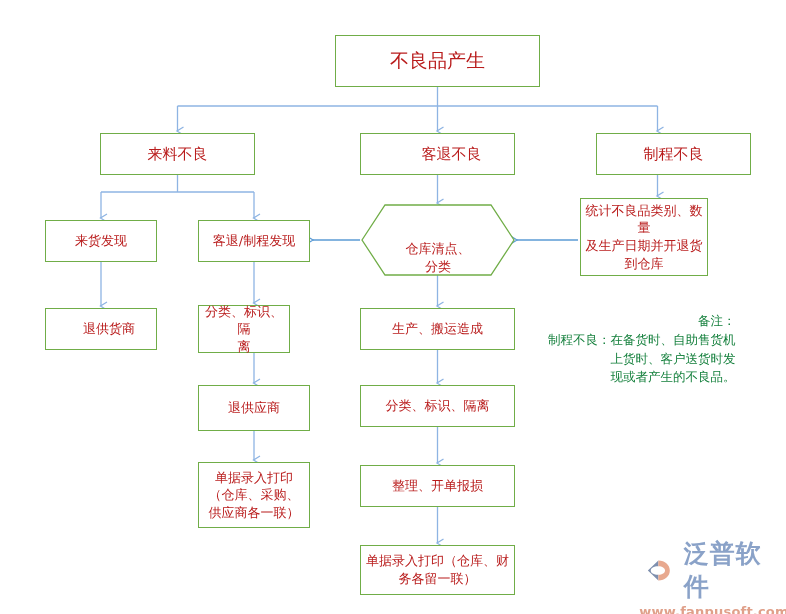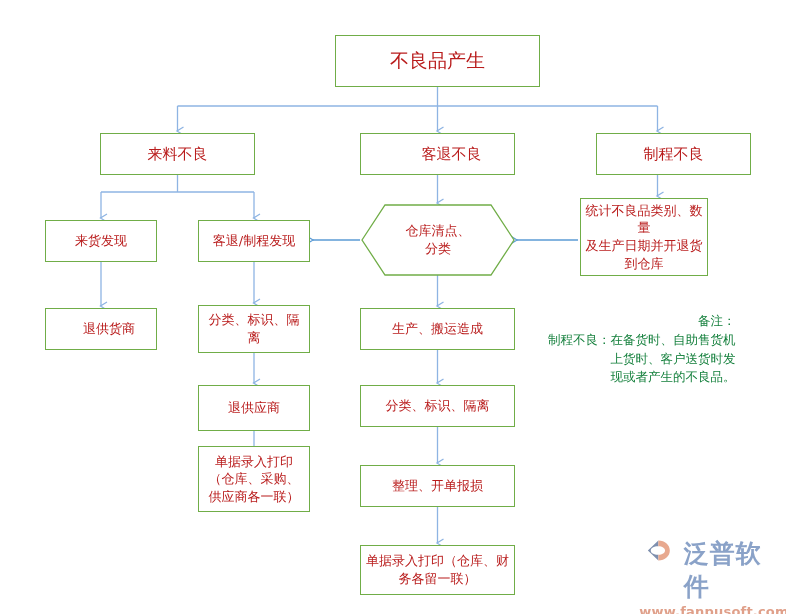--- a/index.html
+++ b/index.html
@@ -32,20 +32,21 @@
     background: #ffffff;
     line-height: 1.35;
     white-space: pre-line;
   }
   .box {
     border: 1px solid #70ad47;
   }
   .hex {
     border: none;
     background: transparent;
+    margin-top: 18px;
   }
   .hex .hex-label {
     position: relative;
     z-index: 2;
   }
   .note {
     position: absolute;
     color: #15803d;
     line-height: 1.5;
     white-space: pre-line;
@@ -53,20 +54,21 @@
   }
   .logo {
     position: absolute;
     display: flex;
     flex-direction: column;
     align-items: center;
     justify-content: center;
   }
   .logo-row {
     display: flex;
+    align-items: center;
     gap: 12px;
     font-family: Liberation Mono, monospace;
   }
   .logo-text {
     color: #8aa2c8;
     font-size: 25px;
     font-weight: bold;
     letter-spacing: 1px;
   }
   .logo-url {
@@ -144,26 +146,26 @@
     <div class="node box" style="left: 360px; top: 133px; width: 155px; height: 42px; font-size: 15px; padding-left: 28px;"><span>客退不良</span></div>
     <div class="node box" style="left: 596px; top: 133px; width: 155px; height: 42px; font-size: 15px;"><span>制程不良</span></div>
     <div class="node box" style="left: 45px; top: 220px; width: 112px; height: 42px; font-size: 13px;"><span>来货发现</span></div>
     <div class="node box" style="left: 198px; top: 220px; width: 112px; height: 42px; font-size: 13px;"><span>客退/制程发现</span></div>
     <div class="node hex" style="left: 362px; top: 205px; width: 152px; height: 70px; font-size: 13px;"><span class="hex-label">仓库清点、
 分类</span></div>
     <div class="node box" style="left: 580px; top: 198px; width: 128px; height: 78px; font-size: 13px;"><span>统计不良品类别、数量
 及生产日期并开退货
 到仓库</span></div>
     <div class="node box" style="left: 45px; top: 308px; width: 112px; height: 42px; font-size: 13px; padding-left: 16px;"><span>退供货商</span></div>
-    <div class="node box" style="left: 198px; top: 305px; width: 112px; height: 48px; font-size: 13px;"><span>分类、标识、隔
+    <div class="node box" style="left: 198px; top: 305px; width: 92px; height: 48px; font-size: 13px;"><span>分类、标识、隔
 离</span></div>
     <div class="node box" style="left: 360px; top: 308px; width: 155px; height: 42px; font-size: 13px;"><span>生产、搬运造成</span></div>
     <div class="node box" style="left: 198px; top: 385px; width: 112px; height: 46px; font-size: 13px;"><span>退供应商</span></div>
     <div class="node box" style="left: 360px; top: 385px; width: 155px; height: 42px; font-size: 13px;"><span>分类、标识、隔离</span></div>
-    <div class="node box" style="left: 198px; top: 446px; width: 112px; height: 66px; font-size: 13px;"><span>单据录入打印
+    <div class="node box" style="left: 198px; top: 462px; width: 112px; height: 66px; font-size: 13px;"><span>单据录入打印
 （仓库、采购、
 供应商各一联）</span></div>
     <div class="node box" style="left: 360px; top: 465px; width: 155px; height: 42px; font-size: 13px;"><span>整理、开单报损</span></div>
     <div class="node box" style="left: 360px; top: 545px; width: 155px; height: 50px; font-size: 13px;"><span>单据录入打印（仓库、财
 务各留一联）</span></div>
   </div>
 
 <div class="note" style="left: 548px; top: 312px; font-size: 12.5px;">备注：
  制程不良：在备货时、自助售货机
                 上货时、客户送货时发

